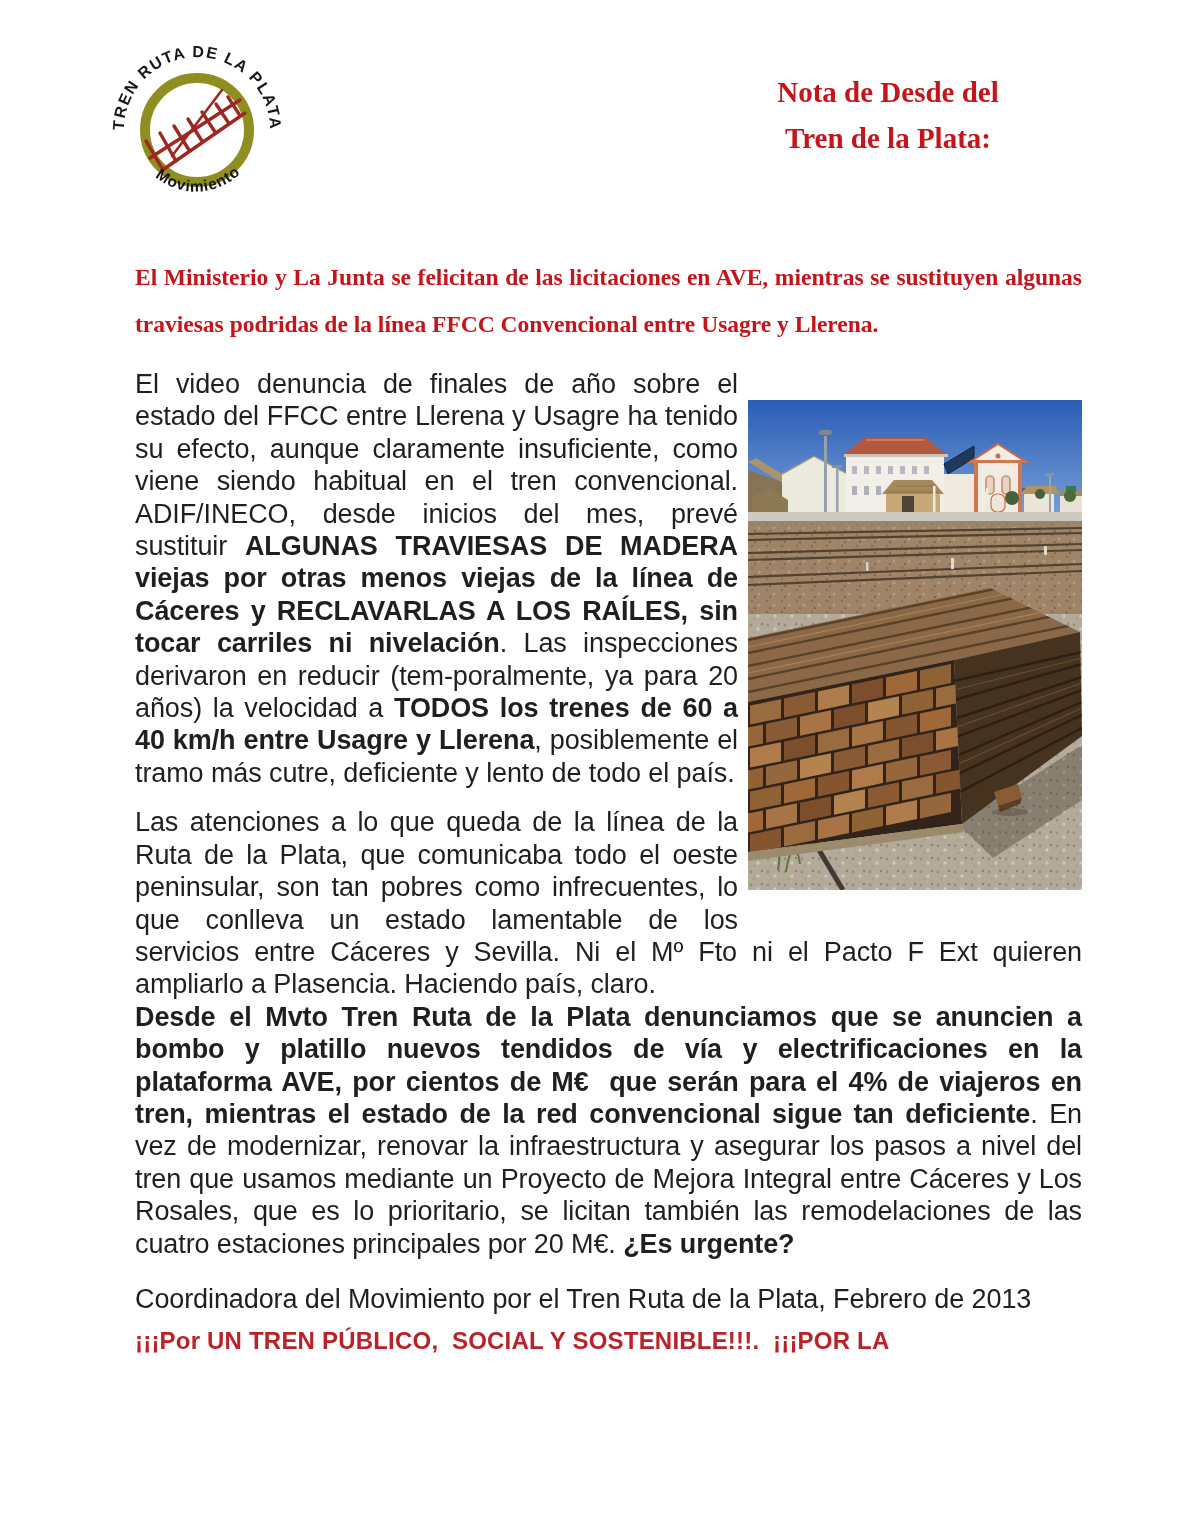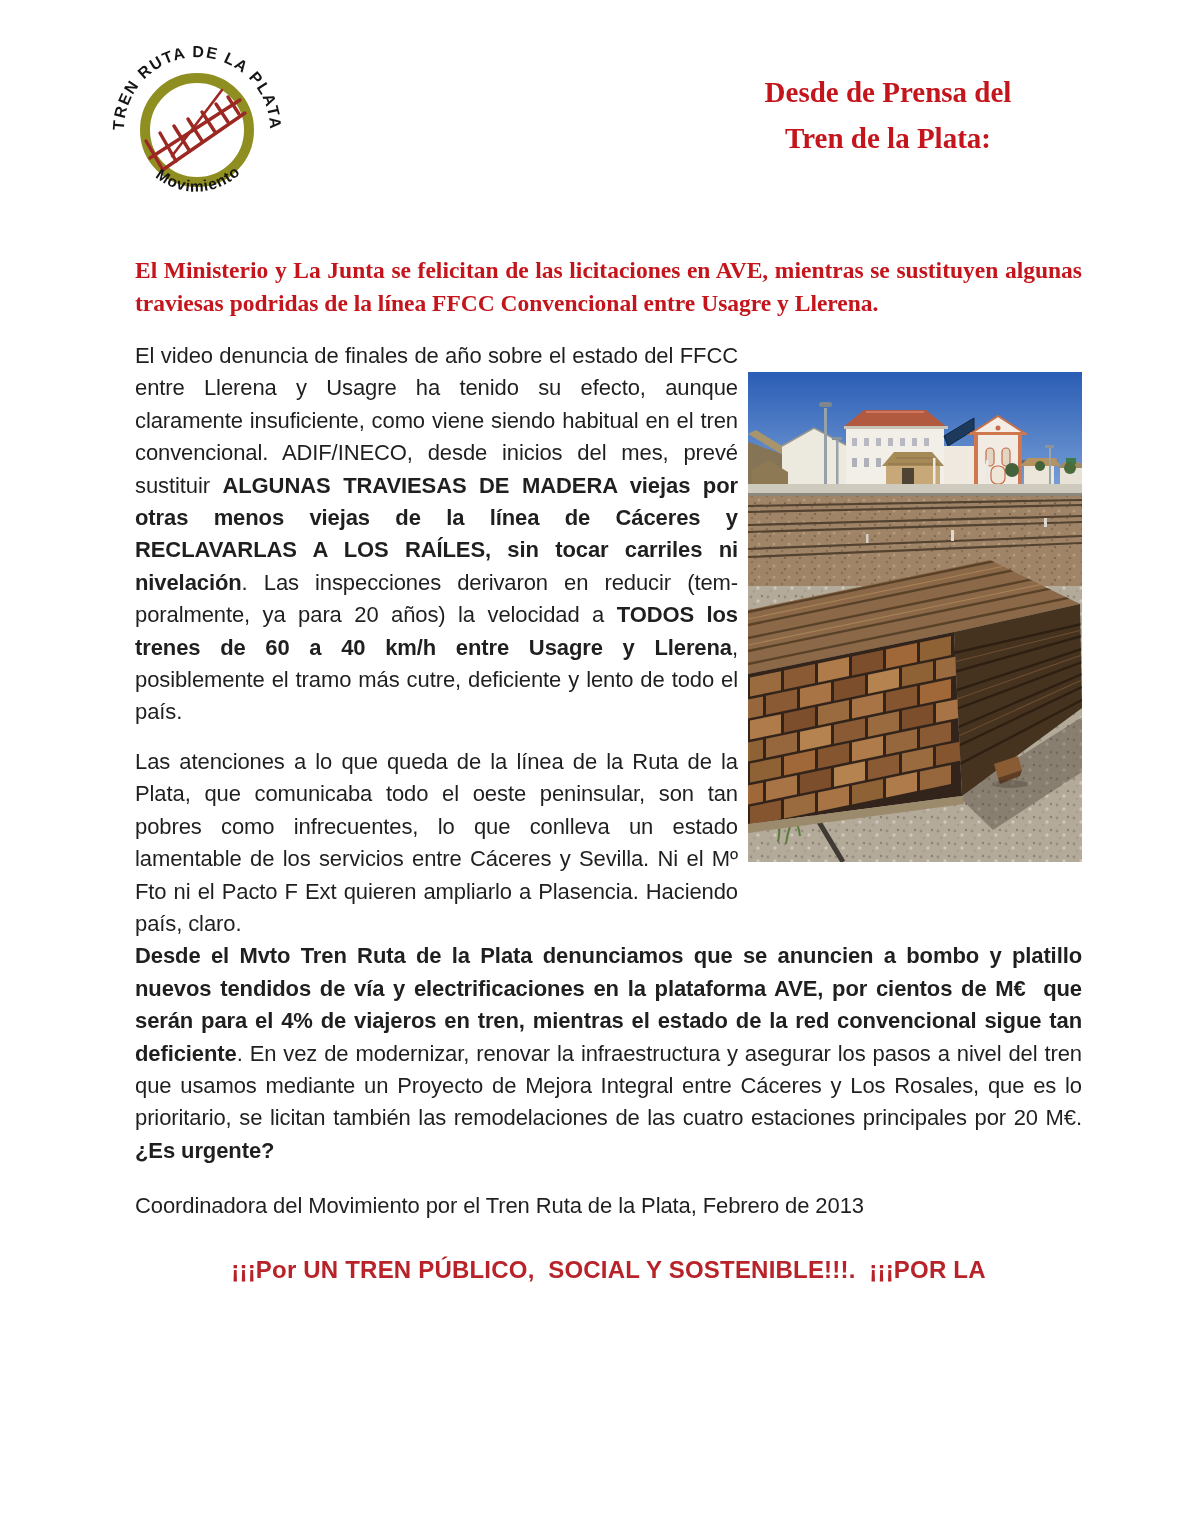--- a/index.html
+++ b/index.html
@@ -16,46 +16,46 @@
   .doc-title{
     position:absolute; right:-6px; top:50px; width:400px;
     text-align:center; font-family:"Liberation Serif","DejaVu Serif",serif;
     font-weight:bold; font-size:29px; line-height:46px; color:var(--title-red,#c3151b);
   }
   .doc-title .tline{ display:block; }
 
   
   .headline{
     font-family:"Liberation Serif","DejaVu Serif",serif; font-weight:bold;
-    font-size:23.5px; line-height:33px; color:var(--title-red,#c3151b);
+    font-size:23.5px; line-height:47px; color:var(--title-red,#c3151b);
     text-align:justify; margin:16px 0 20px 0;
   }
 
   
   .body-text p{
-    font-size:22px; line-height:32.4px; text-align:justify;
+    font-size:27px; line-height:32.4px; text-align:justify;
     color:var(--body-ink,#1f1f1f); margin:0; letter-spacing:-0.1px;
   }
   .body-text p.p1{ margin-bottom:17px; }
   .body-text p.p3{ margin-bottom:23px; }
   .body-text b{ font-weight:bold; }
 
   .photo{
     float:right; width:334px; height:490px; margin:32px 0 14px 10px;
   }
   .photo svg{ display:block; }
 
   .signature{
     font-size:22px; line-height:32px; color:var(--body-ink,#1f1f1f);
     text-align:center; margin:2px 0 0 60px; clear:none;
   }
 
   
   .slogan{
-    margin-top:28px; text-align:center; font-weight:bold;
+    margin-top:7px; font-weight:bold;
     font-size:24px; line-height:38px; color:var(--slogan-red,#b8232a);
     letter-spacing:0.2px;
   }
   .slogan .sline{ display:block; }
 </style>
 </head>
 <body>
 
 <div class="page">
   <div class="content">
@@ -82,21 +82,21 @@
         </g>
         <text font-family="Liberation Sans, DejaVu Sans, sans-serif" font-size="16" font-weight="bold" fill="#151515" letter-spacing="1.5">
           <textPath href="#arcTop" startOffset="50%" text-anchor="middle">TREN RUTA DE LA PLATA</textPath>
         </text>
         <text font-family="Liberation Sans, DejaVu Sans, sans-serif" font-size="15.5" font-weight="bold" fill="#151515" letter-spacing="0.8">
           <textPath href="#arcBot" startOffset="50%" text-anchor="middle">Movimiento</textPath>
         </text>
       </svg>
 
       <h1 class="doc-title">
-        <span class="tline">Desde de Prensa del</span>
+        <span class="tline">Nota de Desde del</span>
         <span class="tline">Tren de la Plata:</span>
       </h1>
     </div>
 
     <p class="headline">El Ministerio y La Junta se felicitan de las licitaciones en AVE, mientras se sustituyen algunas traviesas podridas de la línea FFCC Convencional entre Usagre y Llerena.</p>
 
     <div class="body-text">
 
       <div class="photo" title="Pila de traviesas de madera viejas junto a las vías en la estación">
         <svg viewBox="0 0 334 490" width="334" height="490" aria-hidden="true">

